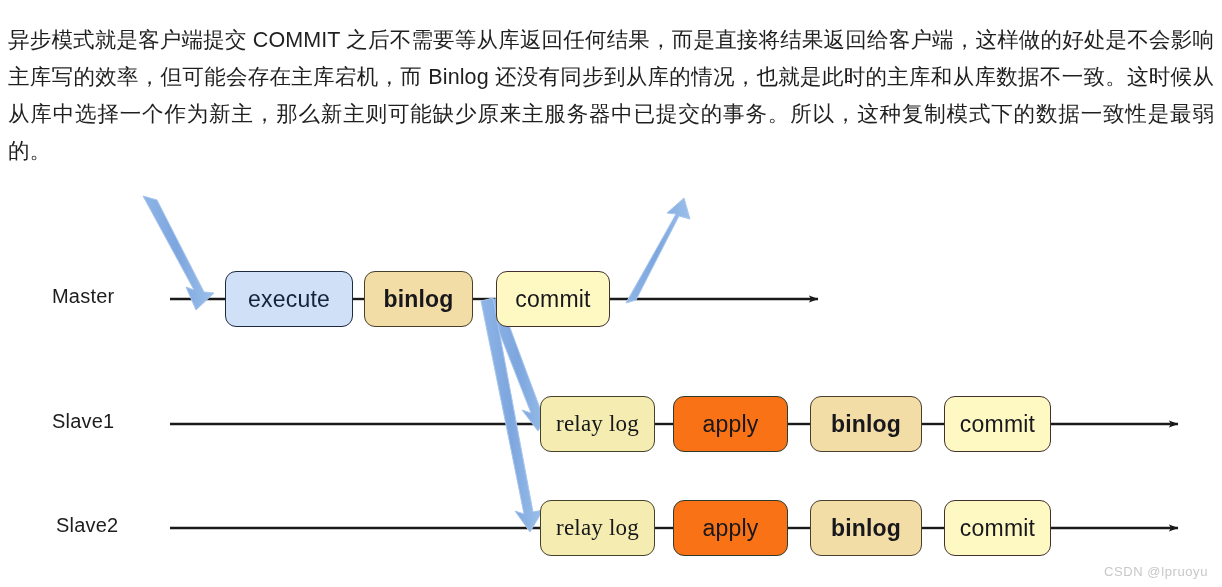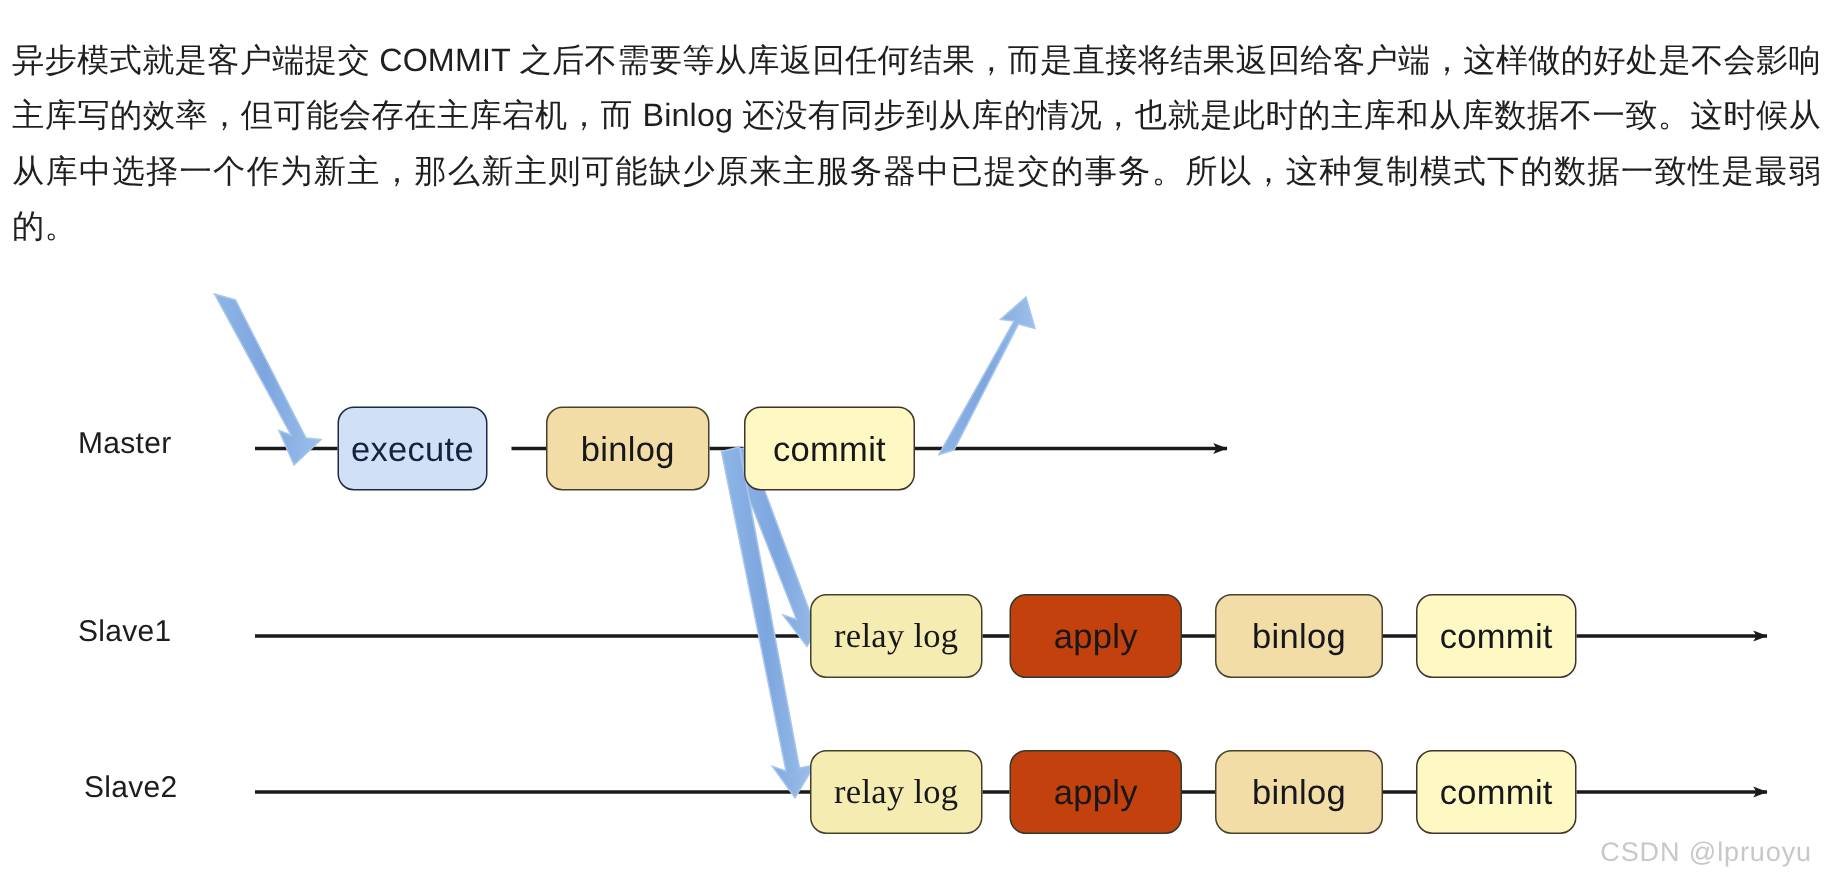--- a/index.html
+++ b/index.html
@@ -60,31 +60,31 @@
     border-radius: 11px;
     display: flex;
     align-items: center;
     justify-content: center;
     font-size: 23px;
     color: #17171c;
     white-space: nowrap;
     letter-spacing: 0.2px;
   }
   .node.blue   { background: #cfe0f7; border-color: #1d2a44; color: #17233d; }
-  .node.orange { background: #f3dda7; border-color: #48402b; }
+  .node.orange { background: #f3dda7; border-color: #48402b; font-weight: bold; }
   .node.pink   { background: #fef9c3; border-color: #44302f; }
   .node.yellow { background: #f4ecb0; border-color: #45412b; font-family: Liberation Serif, serif; }
-  .node.green  { background: #c2410c; border-color: #2f3b2d; }
+  .node.green  { background: #f97316; border-color: #2f3b2d; }
 
   
   #watermark {
     position: absolute;
     right: 14px;
     bottom: 8px;
-    font-size: 18px;
+    font-size: 13px;
     color: #c8c8c8;
     letter-spacing: 0.6px;
     user-select: none;
   }
 </style>
 </head>
 <body>
 
 <div id="article-paragraph">异步模式就是客户端提交 COMMIT 之后不需要等从库返回任何结果，而是直接将结果返回给客户端，这样做的好处是不会影响主库写的效率，但可能会存在主库宕机，而 Binlog 还没有同步到从库的情况，也就是此时的主库和从库数据不一致。这时候从从库中选择一个作为新主，那么新主则可能缺少原来主服务器中已提交的事务。所以，这种复制模式下的数据一致性是最弱的。</div>
 
@@ -139,21 +139,21 @@
 
     <g>
       <path d="M481,131 L493,128 L533,342 L543,340 L530,362 L515,341 L524,344 Z" fill="url(#blueGrad)" stroke="#a8c6ec" stroke-width="1"></path>
     </g>
   </svg>
 
   <div class="lane-label" style="left:52px; top:115px;">Master</div>
   <div class="lane-label" style="left:52px; top:240px;">Slave1</div>
   <div class="lane-label" style="left:56px; top:344px;">Slave2</div>
 
-  <div class="node blue" style="left:225px; top:101px; width:100px; height:56px;">execute</div>
+  <div class="node blue" style="left:225px; top:101px; width:128px; height:56px;">execute</div>
   <div class="node orange" style="left:364px; top:101px; width:109px; height:56px;">binlog</div>
   <div class="node pink" style="left:496px; top:101px; width:114px; height:56px;">commit</div>
 
   <div class="node yellow" style="left:540px; top:226px; width:115px; height:56px;">relay log</div>
   <div class="node green" style="left:673px; top:226px; width:115px; height:56px;">apply</div>
   <div class="node orange" style="left:810px; top:226px; width:112px; height:56px;">binlog</div>
   <div class="node pink" style="left:944px; top:226px; width:107px; height:56px;">commit</div>
 
   <div class="node yellow" style="left:540px; top:330px; width:115px; height:56px;">relay log</div>
   <div class="node green" style="left:673px; top:330px; width:115px; height:56px;">apply</div>

